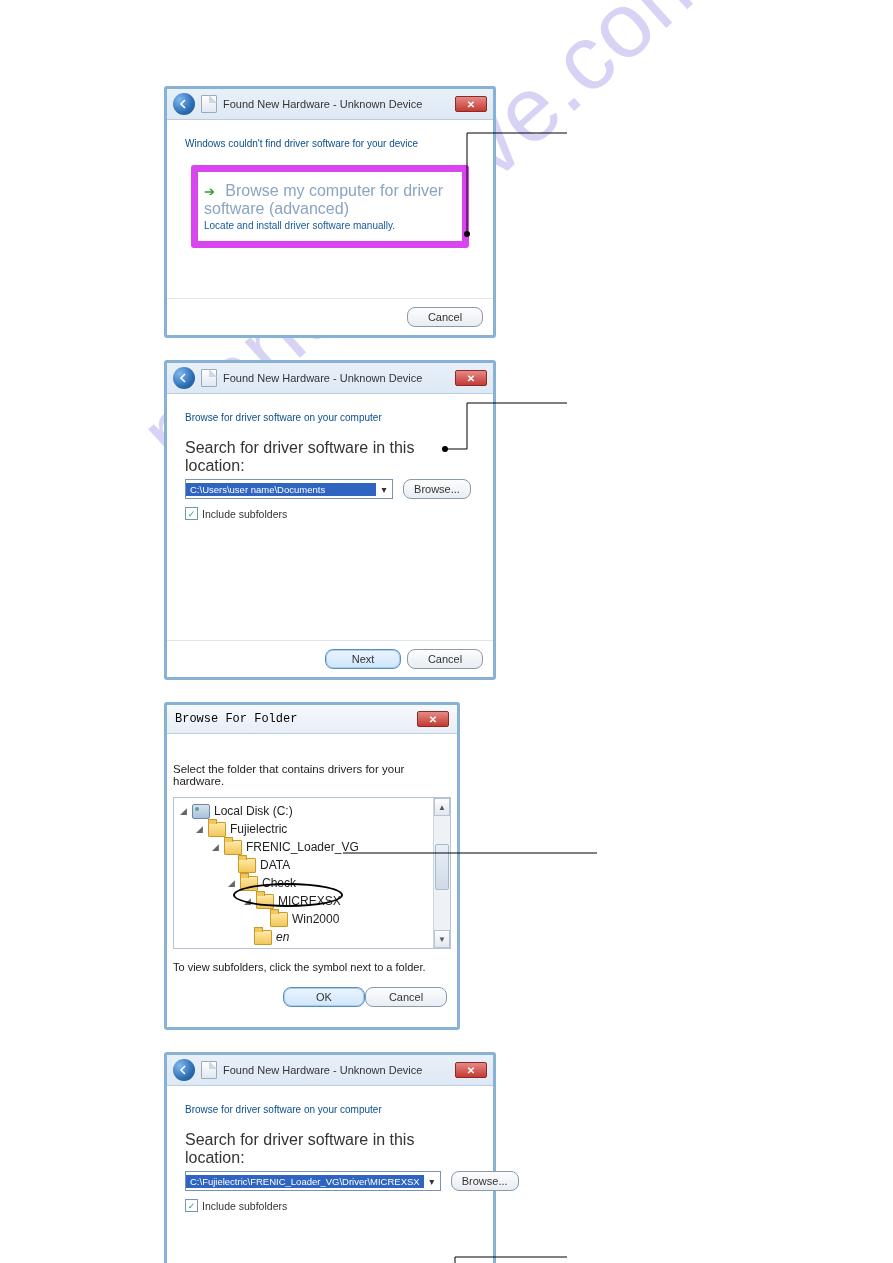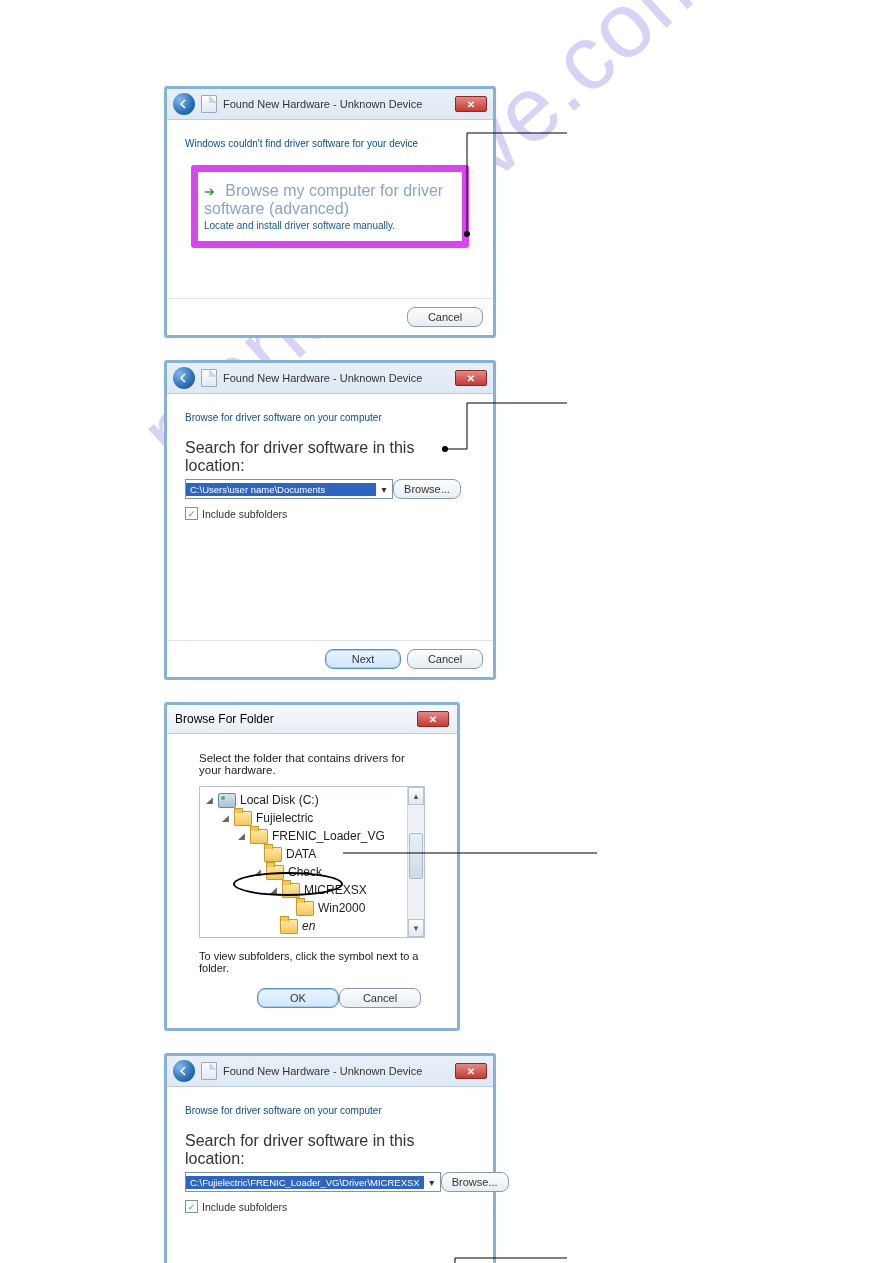--- a/index.html
+++ b/index.html
@@ -103,21 +103,21 @@
     color:#333;
   }
   .btn.primary {
     background: linear-gradient(#eaf5ff,#cfe6fa);
     border-color:#5a8fc2;
     box-shadow: 0 0 0 1px #a8ccec inset;
   }
 
   
   .label-sm { font-size:16px; color:#333; margin-top:6px; }
-  .path-row { display:flex; align-items:center; gap:0; margin:4px 0 8px 0; }
+  .path-row { display:flex; align-items:center; gap:10px; margin:4px 0 8px 0; }
   .combo {
     flex:0 0 206px;
     height:18px;
     border:1px solid #7a93b0;
     background:#fff;
     display:flex; align-items:center;
     font-size:10px; color:#fff;
     position:relative;
   }
   .combo-text {
@@ -284,24 +284,24 @@
     <svg class="anno" style="left:0;top:0;width:420px;height:260px;overflow:visible">
       <line x1="278" y1="86" x2="300" y2="86"></line>
       <line x1="300" y1="86" x2="300" y2="40"></line>
       <line x1="300" y1="40" x2="400" y2="40"></line>
       <circle cx="278" cy="86" r="3"></circle>
     </svg>
   </div>
 
   <div class="dialog dlg3">
     <div class="titlebar">
-      <span style="font-weight:500;">Browse For Folder</span>
+      <span style="font-weight:500;font-family:Liberation Mono, monospace;">Browse For Folder</span>
       <div class="close-x">✕</div>
     </div>
-    <div class="body" style="padding:8px 28px;">
+    <div class="body" style="padding:8px 2px;margin-top:11px;">
       <div class="instr">Select the folder that contains drivers for your hardware.</div>
       <div class="tree-wrap">
         <div class="tree">
           <div class="tree-row" style="padding-left:0;">
             <span class="tri">◢</span>
             <span class="disk"></span>
             <span>Local Disk (C:)</span>
           </div>
           <div class="tree-row" style="padding-left:16px;">
             <span class="tri">◢</span>

